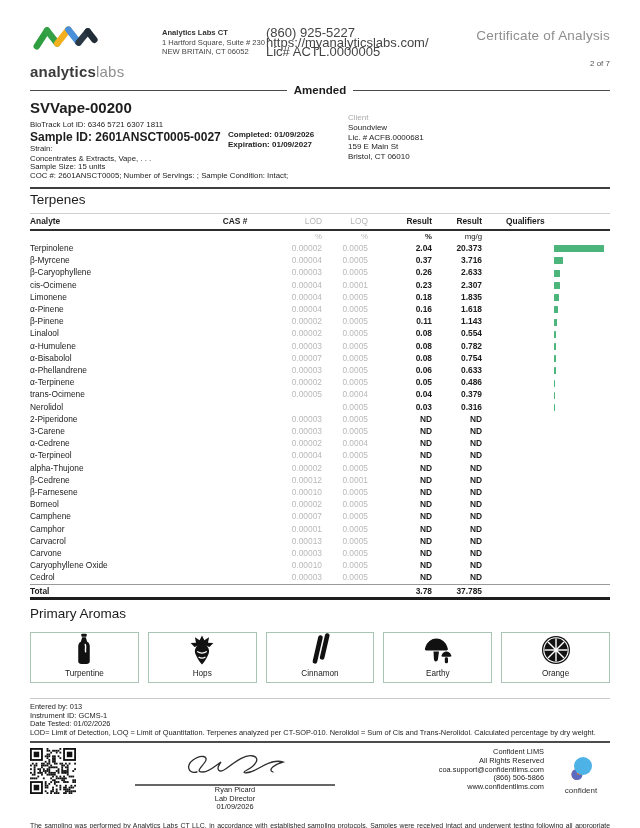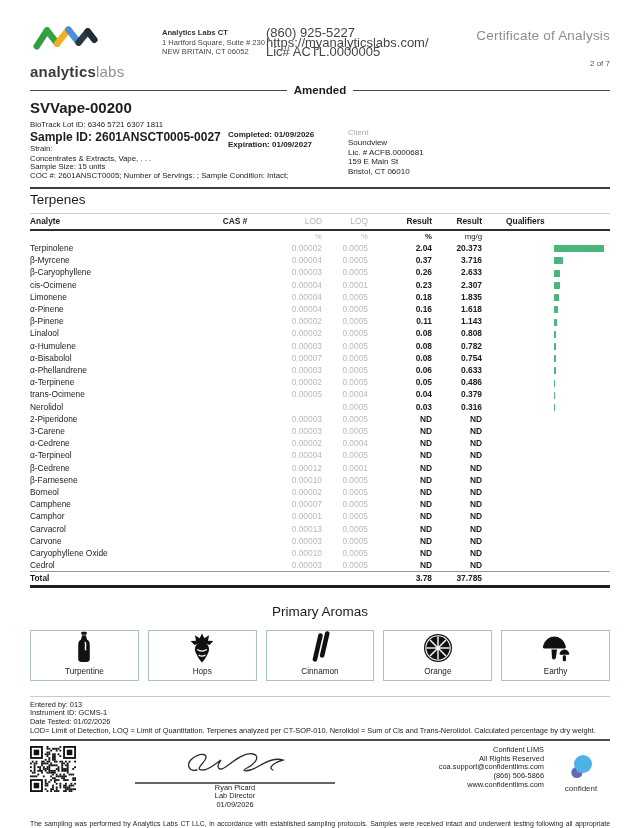--- a/index.html
+++ b/index.html
@@ -23,21 +23,21 @@
   .amended-row .rule { flex:1; border-top:1px solid #4a4a4a; }
   .amended-row .txt { font-size:11.5px; font-weight:700; padding:0 7px; }
 
   
   .sample { position:relative; height:86px; margin-top:3px; }
   .s-name { font-size:15px; font-weight:700; }
   .s-bio { font-size:7.8px; margin-top:4px; color:#222; }
   .s-id { font-size:12px; font-weight:700; margin-top:1px; }
   .s-strain { font-size:7.8px; color:#222; line-height:9.6px; }
   .mid-dates { position:absolute; left:198px; top:31px; font-size:8px; font-weight:600; line-height:10px; }
-  .client { position:absolute; left:318px; top:29px; font-size:8px; line-height:9.8px; }
+  .client { position:absolute; left:318px; top:14px; font-size:8px; line-height:9.8px; }
   .client .lbl { color:#a9a9a9; }
   .client .nm { font-weight:400; }
   .s-size { position:absolute; left:0; top:63px; font-size:7.8px; }
   .s-coc { position:absolute; left:0; top:72px; font-size:7.8px; }
 
   
   .terp { border-top:2px solid #3e3e3e; margin-top:2px; }
   .sec-title { font-size:13.5px; font-weight:400; color:#1c1c1c; padding:3px 0 6px 0; }
   table { width:580px; border-collapse:collapse; table-layout:fixed; }
   col.c-analyte{width:180px;} col.c-cas{width:50px;} col.c-lod{width:62px;} col.c-loq{width:46px;}
@@ -47,21 +47,21 @@
   th.dim{color:#b5b5b5; font-weight:400;}
   td { font-size:8.4px; line-height:12.2px; height:12.2px; white-space:nowrap; overflow:hidden; }
   td.num { text-align:right; }
   td.dim { color:#b9b9b9; }
   td.strong { font-weight:700; }
   tr.units td { font-size:7.8px; line-height:11px; height:11px; }
   .bar { display:inline-block; height:7px; vertical-align:middle; margin-left:2px; border-radius:.5px;}
   tr.total td { font-weight:700; border-top:1px solid #9a9a9a; border-bottom:3px solid #1e1e1e; }
 
   
-  .aromas { margin-top:13px;text-align:center; }
+  .aromas { margin-top:3px; }
   .aroma-row { display:flex; gap:9px; margin-top:5px; }
   .aroma-box { flex:1; height:51px; border:1px solid #a9c6b4; display:flex; flex-direction:column; align-items:center; justify-content:flex-end; padding-bottom:4px; }
   .aroma-box svg { margin-bottom:4px; }
   .aroma-lbl { font-size:8.2px; color:#222; }
 
   
   .foot-meta { border-top:1px solid #c9c9c9; margin-top:15px; padding-top:4px; font-size:7.4px; line-height:8.8px; color:#222; }
   .dark-rule { border-top:2px solid #4c4c4c; margin-top:3px; }
   .sig-row { display:flex; margin-top:5px; align-items:flex-start; }
   .qr { width:46px; height:46px; }
@@ -237,21 +237,21 @@
             <td class="num strong">1.143</td>
             <td></td>
             <td><span class="bar" style="width:3px;background:#4cb57c"></span></td>
           </tr>
           <tr>
             <td>Linalool</td>
             <td></td>
             <td class="num dim">0.00002</td>
             <td class="num dim">0.0005</td>
             <td class="num strong">0.08</td>
-            <td class="num strong">0.808</td>
+            <td class="num strong">0.554</td>
             <td></td>
             <td><span class="bar" style="width:2px;background:#4cb57c"></span></td>
           </tr>
           <tr>
             <td>α-Humulene</td>
             <td></td>
             <td class="num dim">0.00003</td>
             <td class="num dim">0.0005</td>
             <td class="num strong">0.08</td>
             <td class="num strong">0.782</td>
@@ -335,20 +335,30 @@
             <td class="num dim">0.0004</td>
             <td class="num strong">ND</td>
             <td class="num strong">ND</td>
             <td></td>
             <td></td>
           </tr>
           <tr>
             <td>α-Terpineol</td>
             <td></td>
             <td class="num dim">0.00004</td>
+            <td class="num dim">0.0005</td>
+            <td class="num strong">ND</td>
+            <td class="num strong">ND</td>
+            <td></td>
+            <td></td>
+          </tr>
+          <tr>
+            <td>alpha-Thujone</td>
+            <td></td>
+            <td class="num dim">0.00002</td>
             <td class="num dim">0.0005</td>
             <td class="num strong">ND</td>
             <td class="num strong">ND</td>
             <td></td>
             <td></td>
           </tr>
           <tr>
             <td>β-Cedrene</td>
             <td></td>
             <td class="num dim">0.00012</td>
@@ -475,45 +485,45 @@
         <div class="aroma-lbl">Hops</div>
       </div>
       <div class="aroma-box">
         <svg width="24" height="32" viewBox="0 0 24 32">
           <rect x="7.5" y="2" width="4.6" height="29" rx="2.2" fill="#111" transform="rotate(13 10 16)"></rect>
           <rect x="14.5" y="0" width="4.6" height="27" rx="2.2" fill="#111" transform="rotate(13 17 13)"></rect>
         </svg>
         <div class="aroma-lbl">Cinnamon</div>
       </div>
       <div class="aroma-box">
+        <svg width="30" height="28" viewBox="0 0 30 26">
+          <path d="M2 10.5 C3.6 3.8 8.6 0.5 13.4 0.5 C18.2 0.5 23.2 3.8 24.8 10.5 C25.2 12 24.2 12.6 22.6 12.6 L4.2 12.6 C2.6 12.6 1.6 12 2 10.5 Z" fill="#111"></path>
+          <path d="M10.5 13.4 L16 13.4 L15 21 C14.9 22.6 13.9 23.4 12.8 23.4 C11.7 23.4 11 22.6 10.9 21 Z" fill="#111"></path>
+          <path d="M18.5 17.5 C19.3 14.8 21.4 13.6 23.4 13.6 C25.4 13.6 27.5 14.8 28.3 17.5 C28.5 18.3 28 18.7 27.2 18.7 L19.6 18.7 C18.8 18.7 18.3 18.3 18.5 17.5 Z" fill="#111"></path>
+          <rect x="21.8" y="19.3" width="3.2" height="6" rx="1.4" fill="#111"></rect>
+        </svg>
+        <div class="aroma-lbl">Earthy</div>
+      </div>
+      <div class="aroma-box">
         <svg width="30" height="30" viewBox="0 0 30 30">
           <circle cx="15" cy="15" r="14" fill="#111"></circle>
           <circle cx="15" cy="15" r="12.2" fill="none" stroke="#fff" stroke-width="1.1"></circle>
           <g stroke="#fff" stroke-width="1.4">
             <line x1="15" y1="15" x2="15" y2="3.5"></line>
               <line x1="15" y1="15" x2="15" y2="26.5"></line>
             <line x1="15" y1="15" x2="3.5" y2="15"></line>
               <line x1="15" y1="15" x2="26.5" y2="15"></line>
             <line x1="15" y1="15" x2="7" y2="7"></line>
               <line x1="15" y1="15" x2="23" y2="7"></line>
             <line x1="15" y1="15" x2="7" y2="23"></line>
               <line x1="15" y1="15" x2="23" y2="23"></line>
           </g>
           <circle cx="15" cy="15" r="1.5" fill="#fff"></circle>
         </svg>
         <div class="aroma-lbl">Orange</div>
-      </div>
-      <div class="aroma-box">
-        <svg width="30" height="28" viewBox="0 0 30 26">
-          <path d="M2 10.5 C3.6 3.8 8.6 0.5 13.4 0.5 C18.2 0.5 23.2 3.8 24.8 10.5 C25.2 12 24.2 12.6 22.6 12.6 L4.2 12.6 C2.6 12.6 1.6 12 2 10.5 Z" fill="#111"></path>
-          <path d="M10.5 13.4 L16 13.4 L15 21 C14.9 22.6 13.9 23.4 12.8 23.4 C11.7 23.4 11 22.6 10.9 21 Z" fill="#111"></path>
-          <path d="M18.5 17.5 C19.3 14.8 21.4 13.6 23.4 13.6 C25.4 13.6 27.5 14.8 28.3 17.5 C28.5 18.3 28 18.7 27.2 18.7 L19.6 18.7 C18.8 18.7 18.3 18.3 18.5 17.5 Z" fill="#111"></path>
-          <rect x="21.8" y="19.3" width="3.2" height="6" rx="1.4" fill="#111"></rect>
-        </svg>
-        <div class="aroma-lbl">Earthy</div>
       </div>
     </div>
   </div>
 
   <div class="foot-meta">
     <div>Entered by: 013</div>
     <div>Instrument ID: GCMS-1</div>
     <div>Date Tested: 01/02/2026</div>
     <div>LOD= Limit of Detection, LOQ = Limit of Quantitation. Terpenes analyzed per CT-SOP-010. Nerolidol = Sum of Cis and Trans-Nerolidol. Calculated percentage by dry weight.</div>
   </div>

